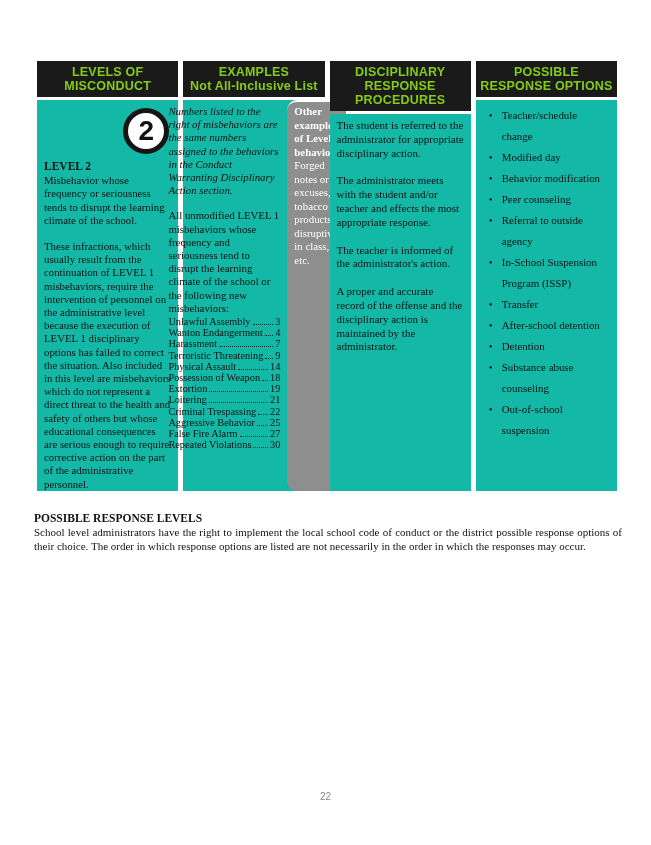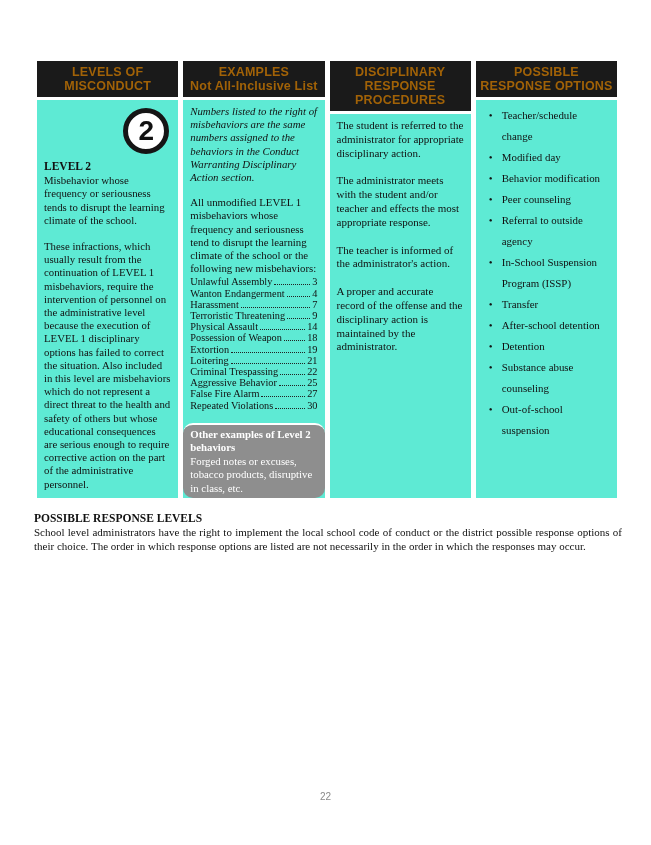--- a/index.html
+++ b/index.html
@@ -15,38 +15,38 @@
     position:absolute;
     left:37px; top:61px;
     width:580px; height:406px;
     display:grid;
     grid-template-columns:repeat(4,1fr);
     column-gap:5px;
   }
   .col{display:flex;flex-direction:column;min-width:0;}
   .hdr{
     background:#1a1a1a;
-    color:#a16207;
+    color:#84cc16;
     font-family:"Liberation Sans", sans-serif;
     font-weight:bold;
     font-size:12.5px;
     line-height:14px;
     text-align:center;
     padding:4px 2px;
     letter-spacing:0.2px;
     margin-bottom:3px;
   }
   .body{
-    background:#5eead4;
+    background:#14b8a6;
     flex:1;
     display:flex;
-    flex-direction:column;
     font-size:10.8px;
     line-height:13.2px;
     min-height:0;
+    justify-content:center;
   }
   .pad{padding:5px 7px 0 7px;}
   .para{margin:0 0 13px 0;}
   .para:last-child{margin-bottom:0;}
   
   .badge{
     width:36px;height:36px;
     border:5px solid #151515;
     border-radius:50%;
     background:#ffffff;

